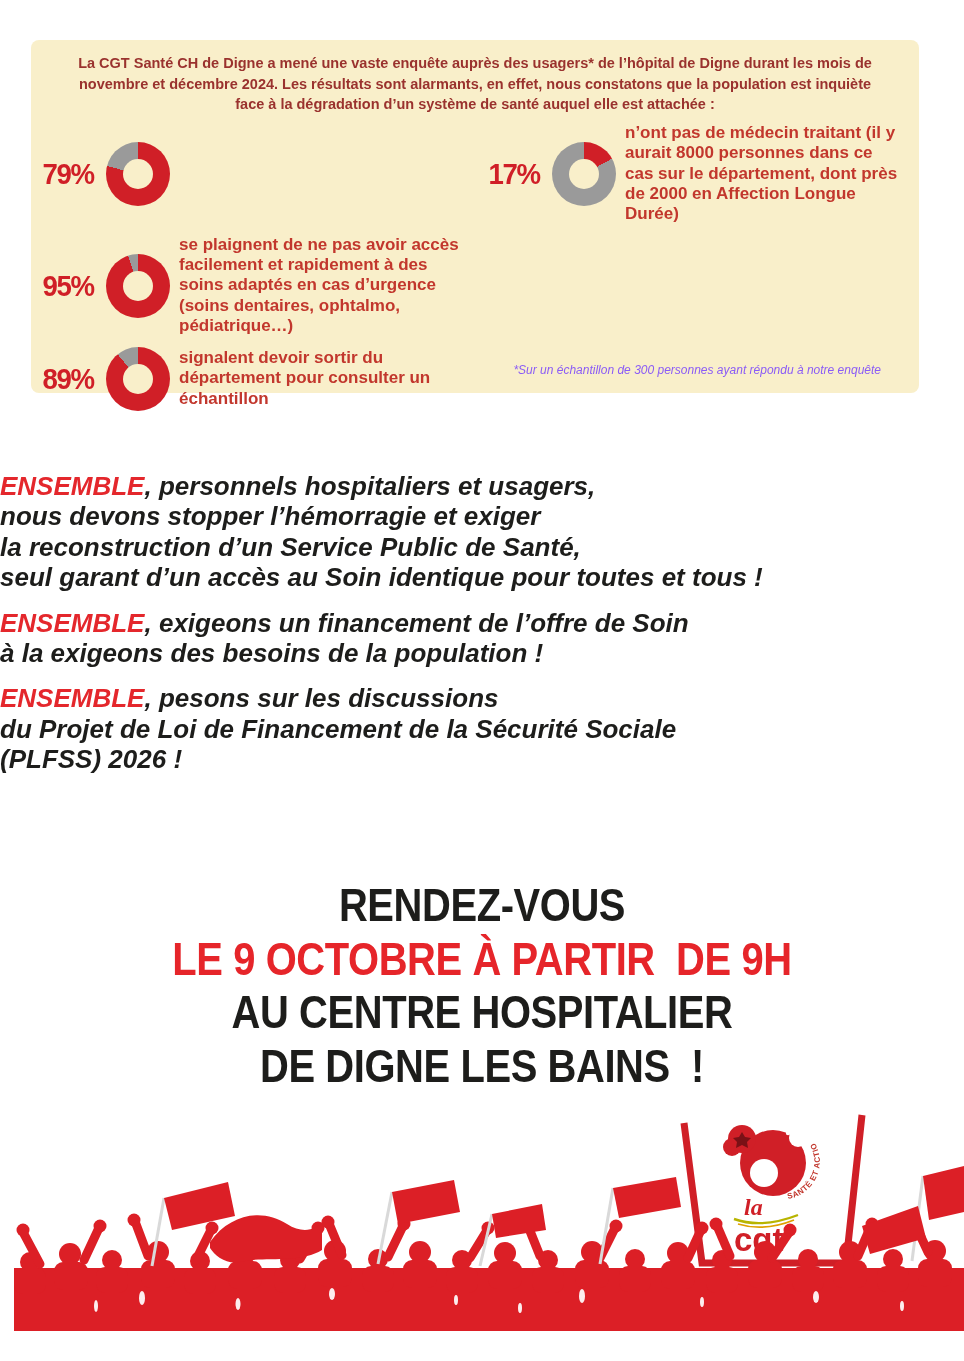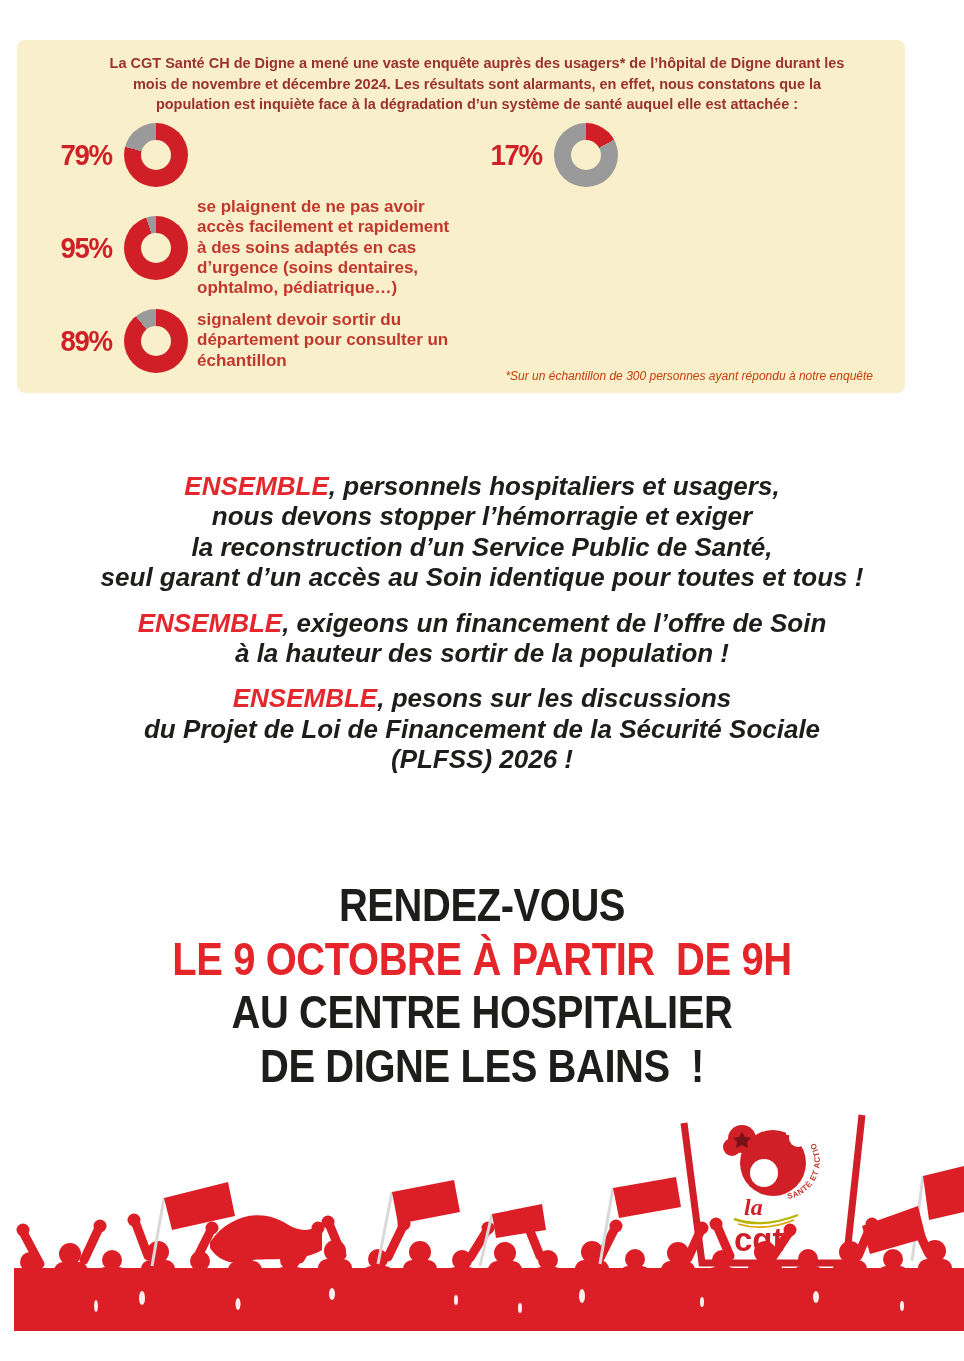--- a/index.html
+++ b/index.html
@@ -2,22 +2,22 @@
 <html><head>
 <meta charset="utf-8">
 <style>
   html,body{margin:0;padding:0;}
   body{
     width:964px;height:1361px;position:relative;background:#ffffff;
     font-family:"Liberation Sans", sans-serif;overflow:hidden;
   }
   
   .survey-box{
-    position:absolute;left:17px;top:40px;width:888px;height:353px;
-    background:#f9efca;border-radius:8px;box-sizing:border-box;padding-left:32px;
+    position:absolute;left:31px;top:40px;width:888px;height:353px;
+    background:#f9efca;border-radius:8px;box-sizing:border-box;
   }
   .intro{
     margin:0;padding:13px 46px 0 46px;text-align:center;
     color:#9a322e;font-weight:bold;font-size:14.5px;line-height:1.42;
   }
   .stats-grid{
     display:grid;grid-template-columns:1fr 1fr;grid-auto-flow:column;
     grid-template-rows:repeat(3,auto);column-gap:26px;row-gap:10px;
     padding:8px 14px 0 8px;align-items:center;
   }
@@ -28,26 +28,26 @@
   }
   .donut{
     flex:0 0 auto;width:64px;height:64px;border-radius:50%;position:relative;
     background:conic-gradient(#d01f27 calc(var(--p)*1%), #9a9a9a 0);
   }
   .donut::after{content:"";position:absolute;inset:17px;border-radius:50%;background:#f9efca;}
   .desc{
     font-weight:bold;font-size:17px;line-height:1.2;color:#c2372d;max-width:300px;
   }
   .footnote{
-    position:absolute;right:30px;bottom:8px;margin:2px;
-    font-style:italic;font-size:12px;color:#c2410c;
+    position:absolute;right:30px;bottom:8px;margin:8px;
+    font-style:italic;font-size:12px;color:#8b5cf6;
   }
   
   .slogans{
-    position:absolute;top:471px;left:0;width:100%;text-align:center;
+    position:absolute;top:471px;left:0;width:100%;text-align:left;
     font-style:italic;font-weight:bold;font-size:26px;line-height:1.17;color:#1d1d1b;
   }
   .slogan{margin:0 0 15px 0;white-space:pre-line;}
   .ens{color:#e4272c;}
   
   .rdv{
     position:absolute;top:878px;left:0;width:100%;text-align:center;
     font-weight:bold;font-size:47px;line-height:1.14;color:#1d1d1b;
     transform:scaleX(.85);letter-spacing:-.5px;
   }
@@ -78,36 +78,37 @@
 
     <div class="stat">
       <span class="pct">89%</span>
       <span class="donut" style="--p: 89;"></span>
       <span class="desc">signalent devoir sortir du département pour consulter un échantillon</span>
     </div>
 
     <div class="stat">
       <span class="pct">17%</span>
       <span class="donut" style="--p: 17;"></span>
+      <span class="desc">n’ont pas de médecin traitant (il y aurait 8000 personnes dans ce cas sur le département, dont près de 2000 en Affection Longue Durée)</span>
     </div>
 
 
 
   </div>
 
   <p class="footnote">*Sur un échantillon de 300 personnes ayant répondu à notre enquête</p>
 </section>
 
 <section class="slogans">
   <p class="slogan"><span class="ens">ENSEMBLE</span><span>, personnels hospitaliers et usagers,
 nous devons stopper l’hémorragie et exiger
 la reconstruction d’un Service Public de Santé,
 seul garant d’un accès au Soin identique pour toutes et tous !</span></p>
   <p class="slogan"><span class="ens">ENSEMBLE</span><span>, exigeons un financement de l’offre de Soin
-à la hauteur des sortir de la population !</span></p>
+à la exigeons des besoins de la population !</span></p>
   <p class="slogan"><span class="ens">ENSEMBLE</span><span>, pesons sur les discussions
 du Projet de Loi de Financement de la Sécurité Sociale
 (PLFSS) 2026 !</span></p>
 </section>
 
 <section class="rdv">
   <div>RENDEZ-VOUS</div>
   <div class="red">LE 9 OCTOBRE À PARTIR&nbsp; DE 9H</div>
   <div>AU CENTRE HOSPITALIER</div>
   <div>DE DIGNE LES BAINS&nbsp; !</div>

